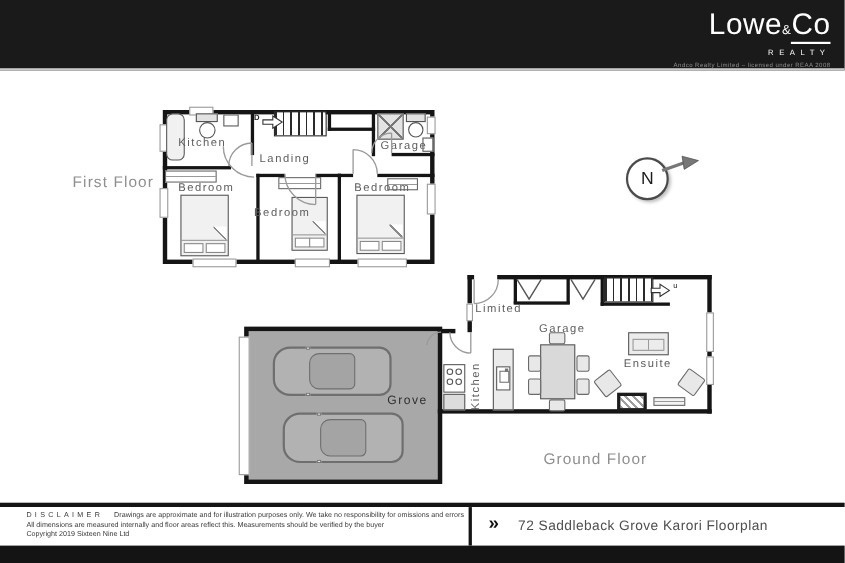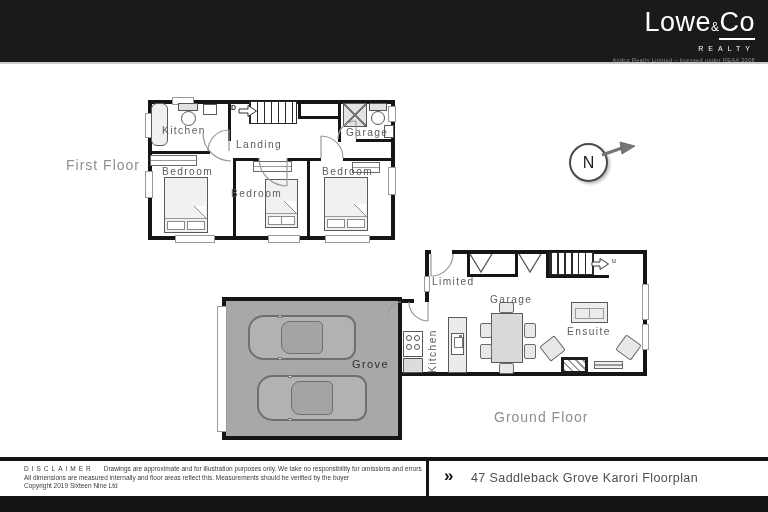--- a/index.html
+++ b/index.html
@@ -253,14 +253,14 @@
 <div class="disclaimer">
   <div class="disc-row">
     <span class="disc-title">DISCLAIMER</span>
     <span>Drawings are approximate and for illustration purposes only. We take no responsibility for omissions and errors</span>
   </div>
   <div>All dimensions are measured internally and floor areas reflect this. Measurements should be verified by the buyer</div>
   <div>Copyright 2019 Sixteen Nine Ltd</div>
 </div>
 <div class="footer-divider"></div>
 <div class="chevron">»</div>
-<div class="plan-title">47 Saddleback Grove Karori Floorplan</div>
+<div class="plan-title">72 Saddleback Grove Karori Floorplan</div>
 <div class="footer-black"></div>
 
 </body></html>

